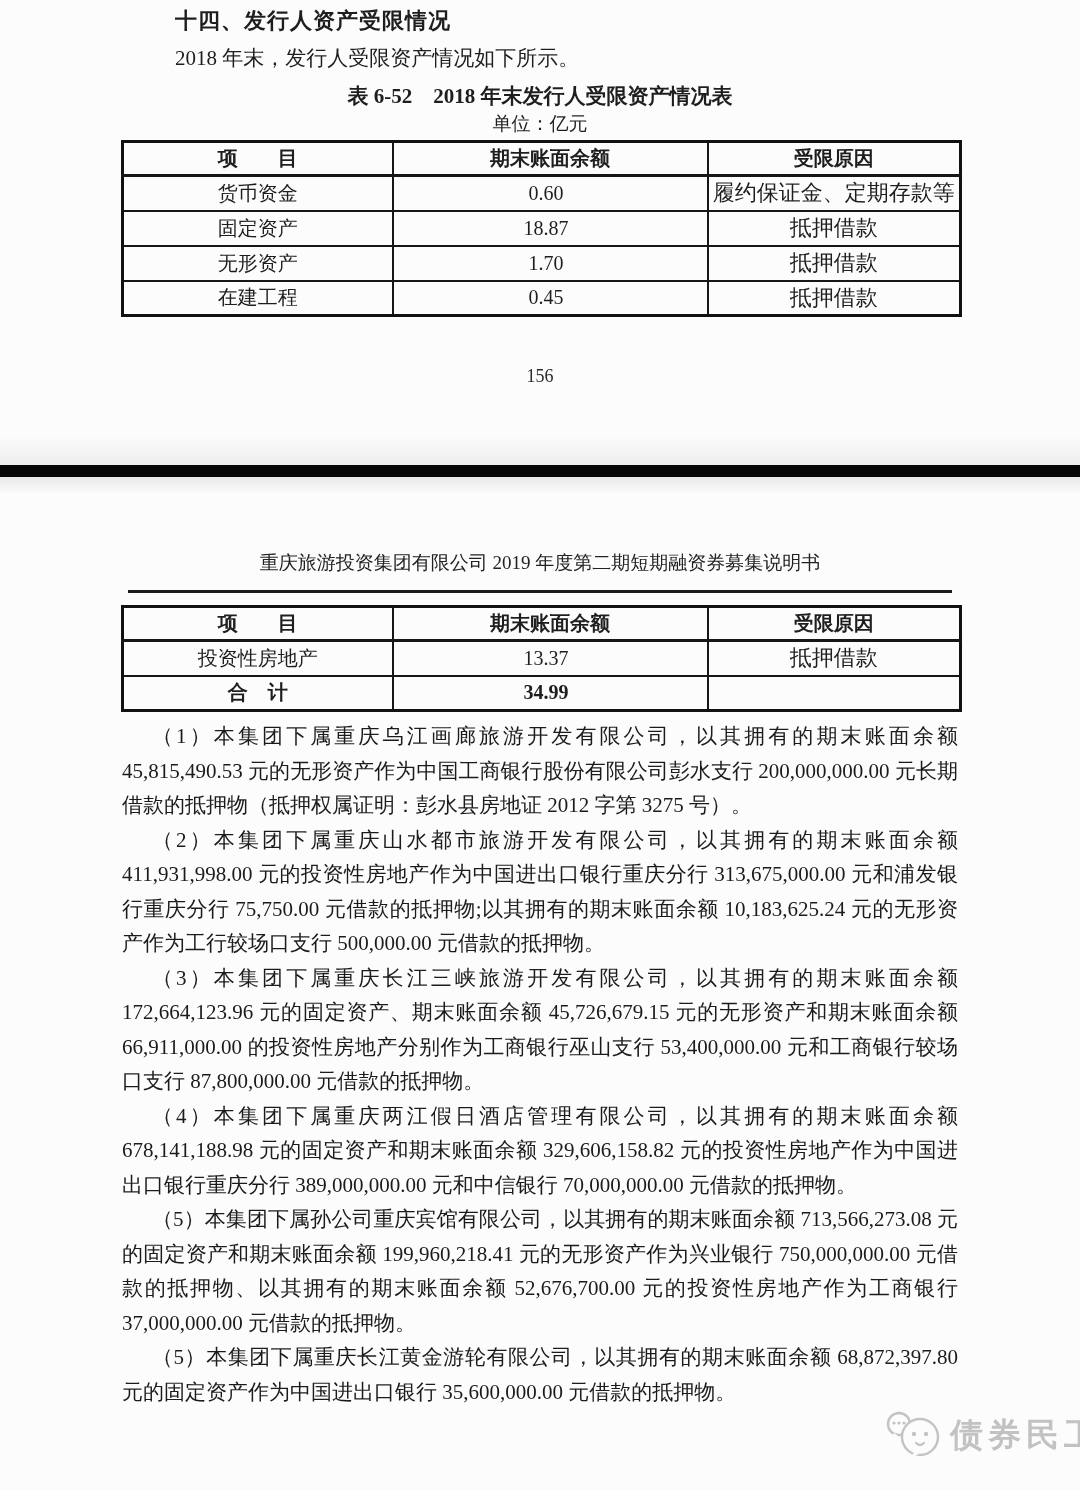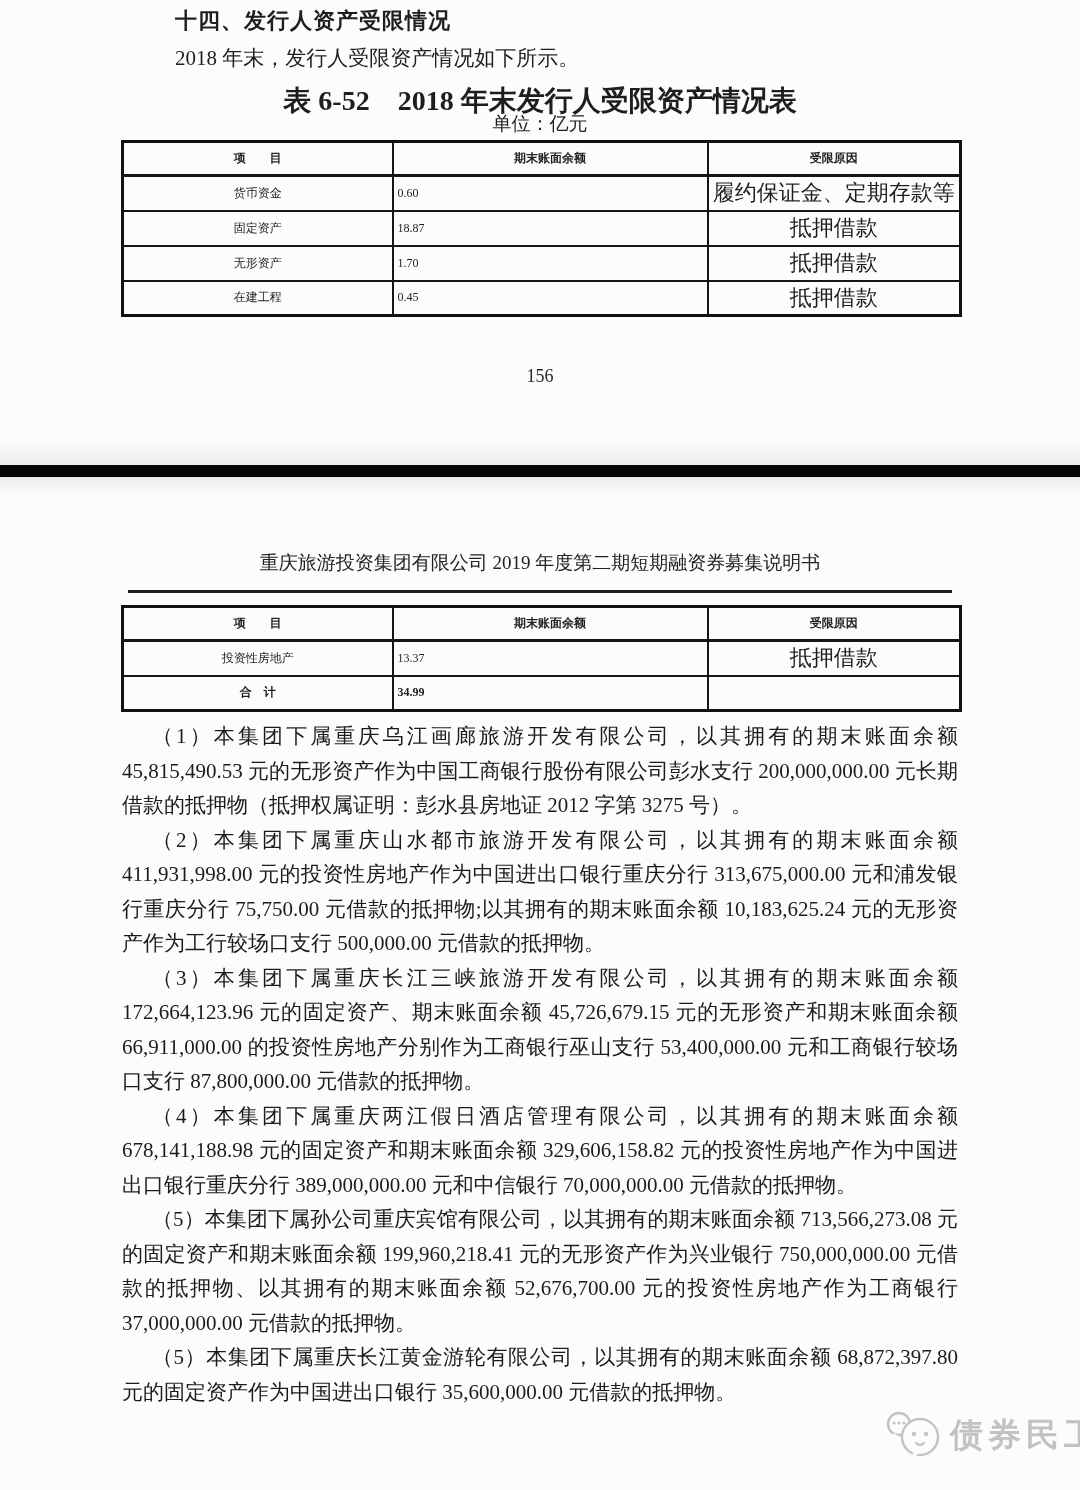--- a/index.html
+++ b/index.html
@@ -11,46 +11,46 @@
     background:#fcfcfc;
     overflow:hidden;
     font-family:"Liberation Serif","DejaVu Serif",serif;
     color:#1e1e1e;
   }
   .abs{ position:absolute; }
 
   
   .p1-heading{ top:6px; left:175px; font-size:22px; font-weight:700; letter-spacing:1px;}
   .p1-intro{ top:44px; left:175px; font-size:21px; }
-  .p1-table-title{ top:82px; left:122px; width:836px; text-align:center; font-size:28px; font-weight:700; }
+  .p1-table-title{ top:82px; left:122px; width:836px; text-align:center; font-size:21px; font-weight:700; }
   .p1-unit{ top:111px; left:122px; width:836px; text-align:center; font-size:19px; }
   .p1-pagenum{ top:366px; left:0; width:1080px; text-align:center; font-size:18px; color:#2a2a2a;}
 
   
   .fin-table{
     border-collapse:collapse;
     width:838px;
     table-layout:fixed;
     background:transparent;
   }
   .t1{ top:140px; left:121px; }
   .t2{ top:605px; left:121px; }
   .fin-table th,.fin-table td{
     border:2px solid #161616;
-    font-size:12px;
+    font-size:20px;
     height:35px;
     text-align:center;
     vertical-align:middle;
     padding:1px 4px;
     overflow:hidden;
     white-space:nowrap;
   }
   .fin-table{ border:3px solid #111; }
   .fin-table th{ font-weight:700; border-bottom-width:3px; height:34px; }
-  .fin-table td.c-amt{ text-align:left; padding-right:12px; }
+  .fin-table td.c-amt{ text-align:center; padding-right:12px; }
   .fin-table td.c-rsn{ font-size:22px; }
   .fin-table tr.row-total td{ font-weight:700; }
 
   
   .shade-top{ top:436px; left:0; width:1080px; height:29px;
     background:linear-gradient(#fcfcfc, #ededed); }
   .separator{ top:465px; left:0; width:1080px; height:12px; background:#070707; }
   .shade-bottom{ top:477px; left:0; width:1080px; height:16px;
     background:linear-gradient(#e9e9e9, #fbfbfb); }
 

